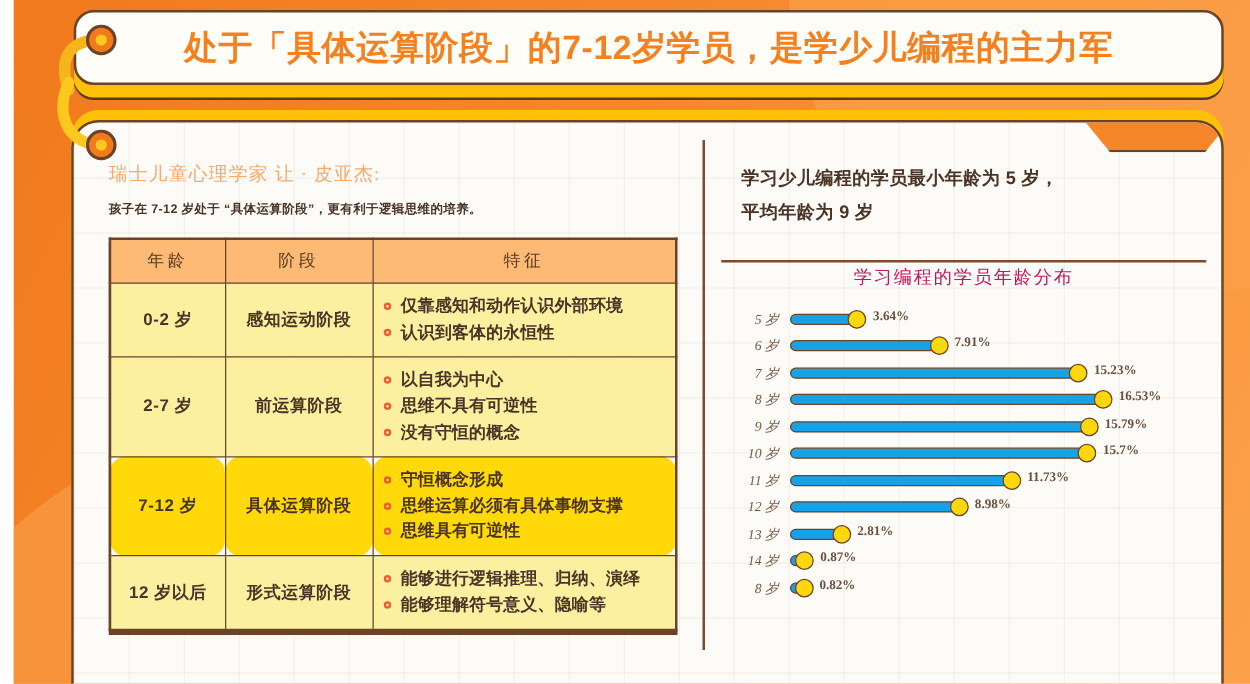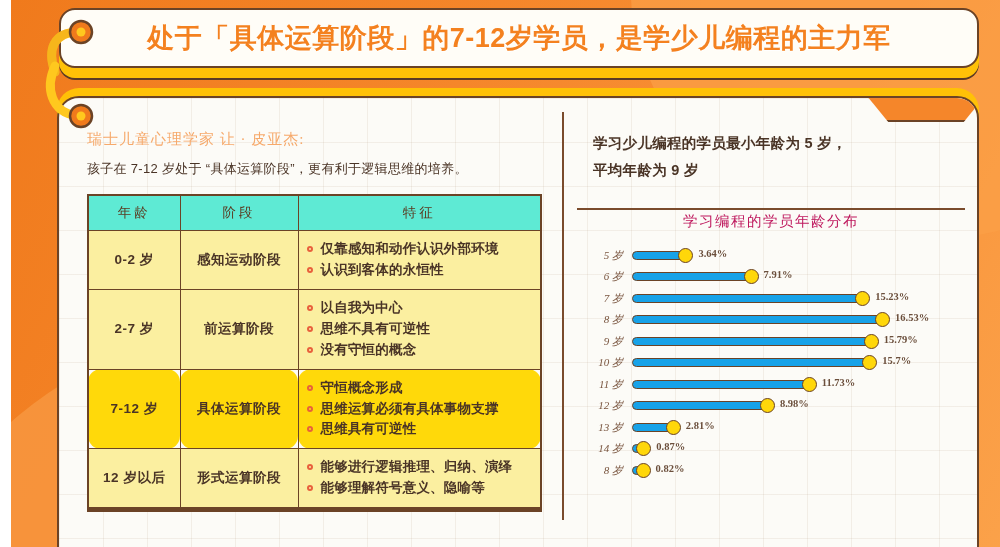--- a/index.html
+++ b/index.html
@@ -172,36 +172,36 @@
   }
   .quote-author {
     color: #F6A96B;
     font-size: 15px;
     letter-spacing: 1px;
     margin: 22px 0 0 14px;
     font-family: "Liberation Serif", "DejaVu Serif", serif;
   }
   .quote-body {
     color: #4A3426;
-    font-size: 13px;
+    font-size: 10px;
     margin: 11px 0 0 14px;
-    font-weight: normal;
+    font-weight: bold;
     letter-spacing: .3px;
   }
 
   table.stage-table {
     margin: 16px 0 0 14px;
     border-collapse: collapse;
     width: 455px;
     table-layout: fixed;
     border: 2px solid #6B4326;
     box-shadow: 0 3px 0 #6B4326;
   }
   table.stage-table th {
-    background: #5eead4;
+    background: #fdba74;
     color: #5A3A20;
     font-size: 13.5px;
     font-weight: normal;
     letter-spacing: 3px;
     padding: 8px 16px;
     border: 1.5px solid #6B4326;
     font-family: "Liberation Serif", "DejaVu Serif", serif;
   }
   table.stage-table td {
     border: 1.5px solid #6B4326;

